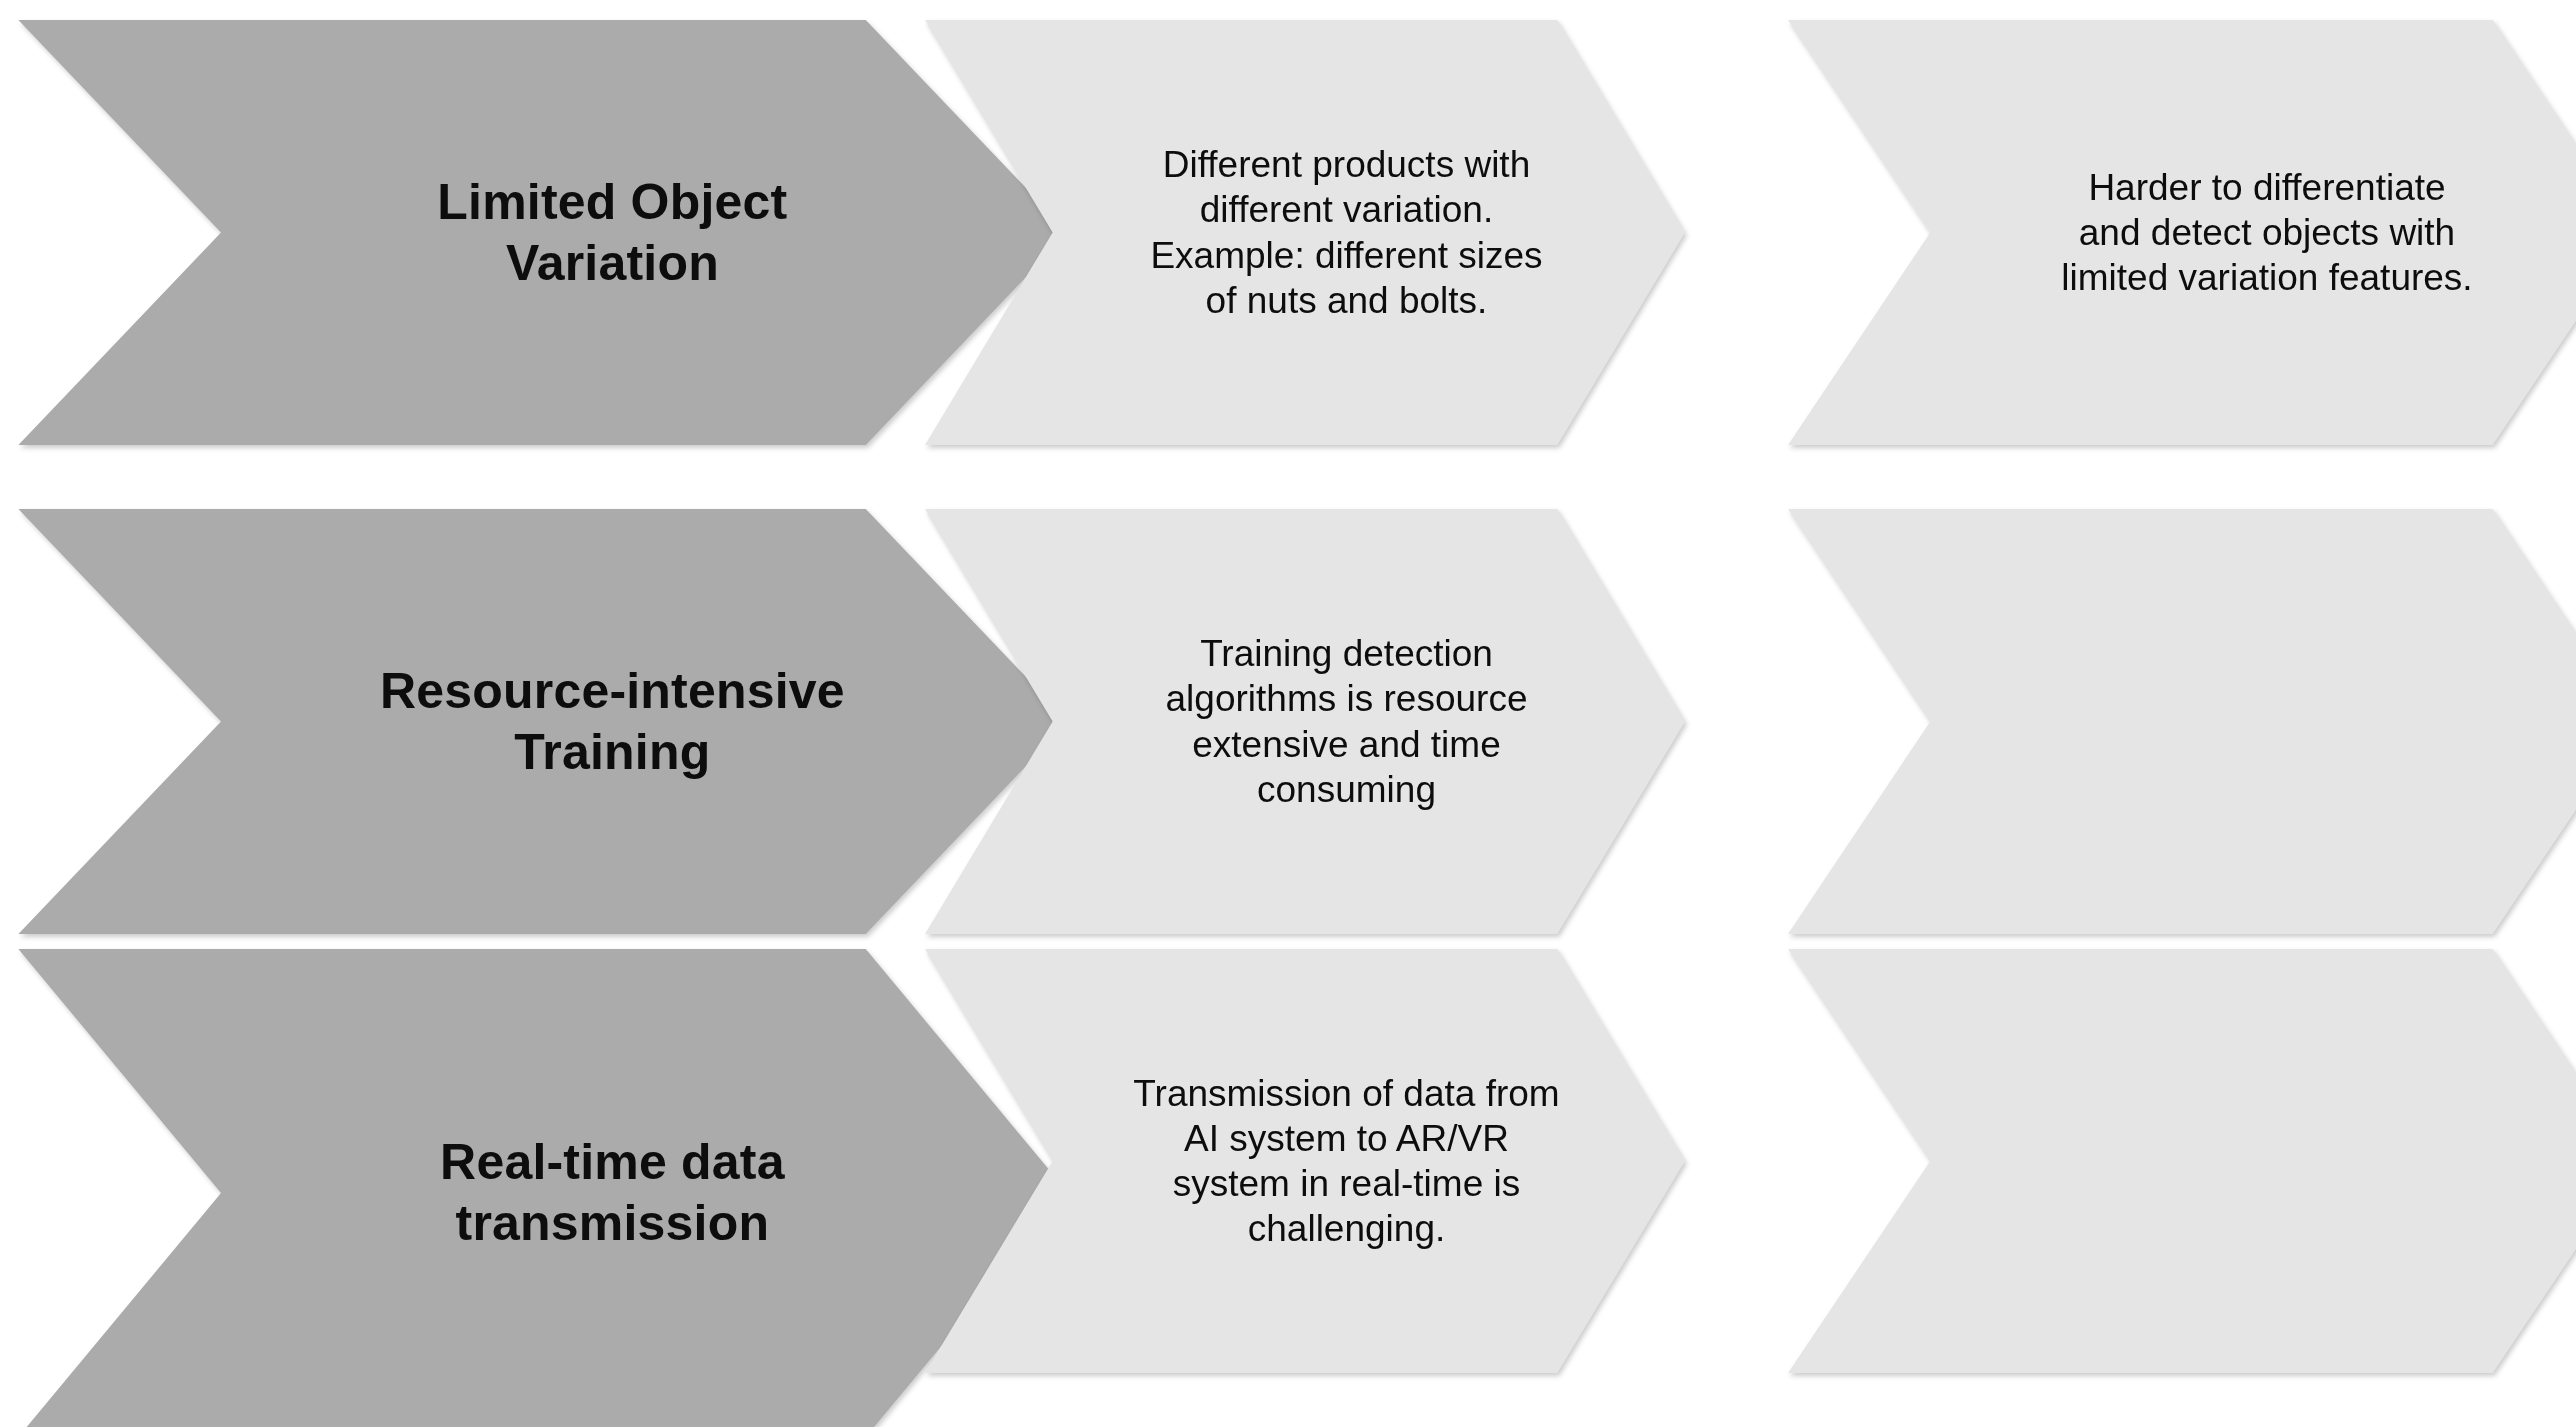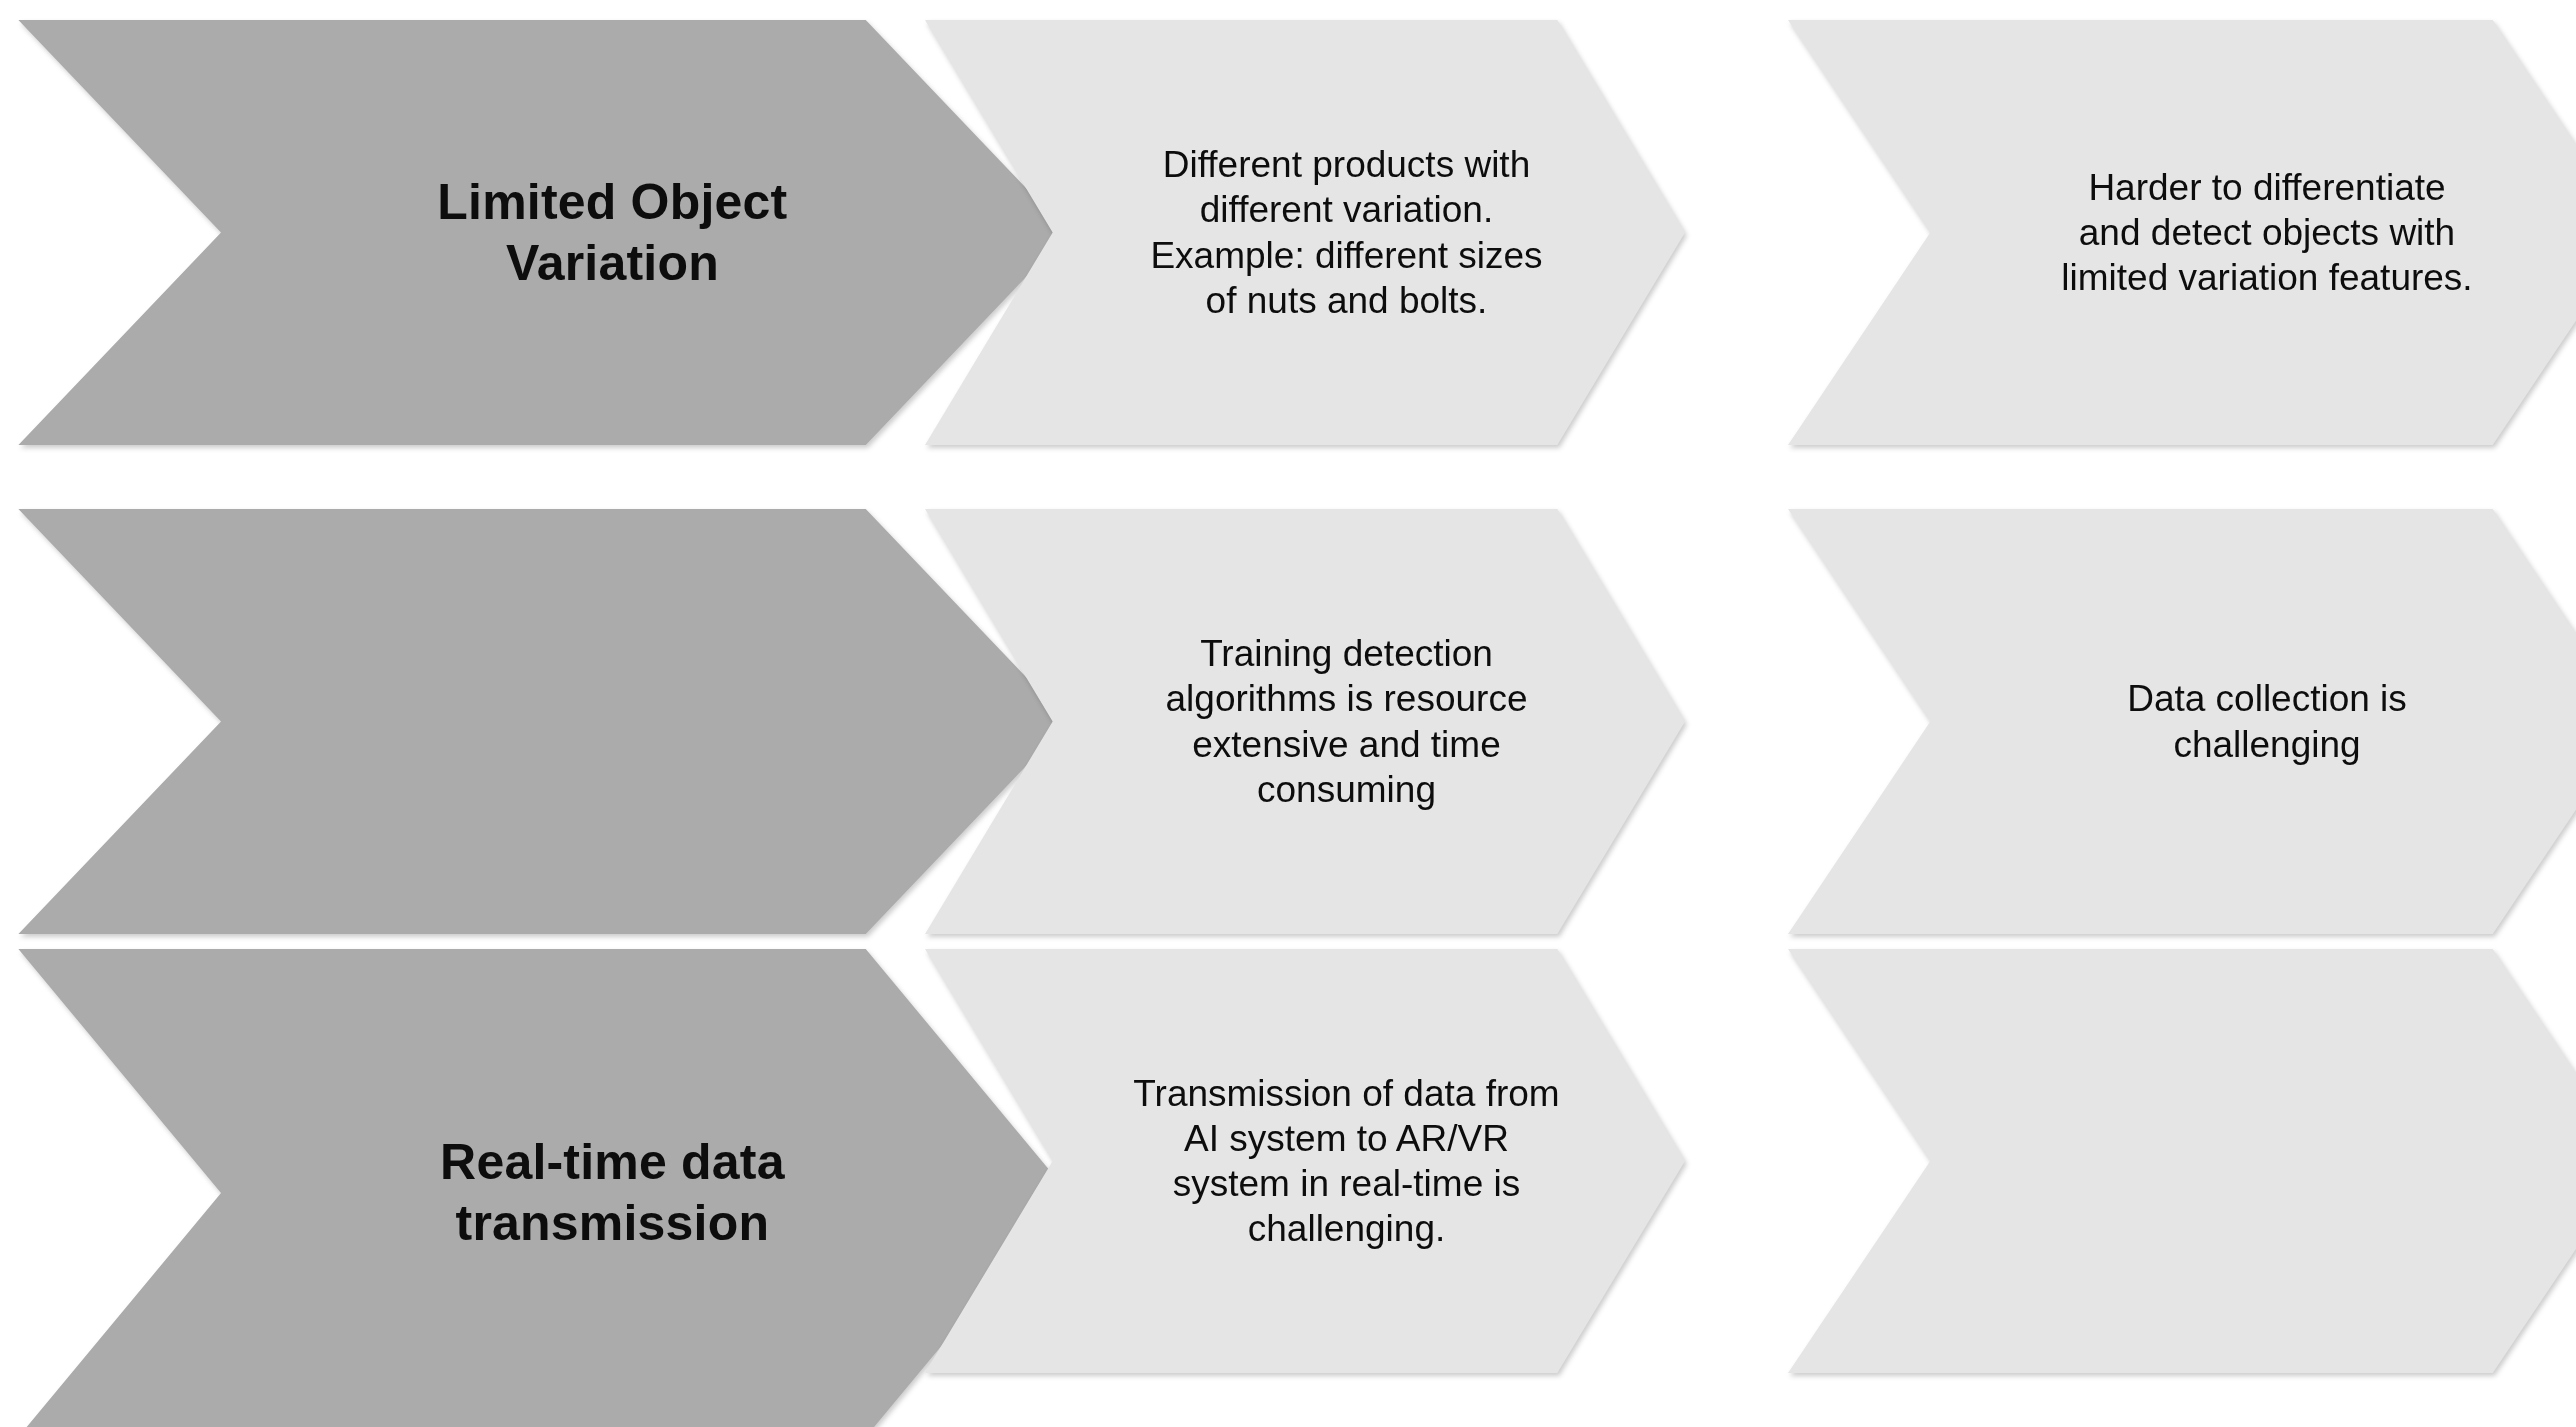--- a/index.html
+++ b/index.html
@@ -129,34 +129,34 @@
       <span class="label">Harder to differentiate
 and detect objects with
 limited variation features.</span>
     </div>
   </div>
 
   <div class="row" id="row-1">
 
     <div class="chev stage1">
       <span class="fill"></span>
+      <span class="label">Resource-intensive
+Training</span>
     </div>
 
     <div class="chev light stage2">
       <span class="fill"></span>
       <span class="label">Training detection
 algorithms is resource
 extensive and time
 consuming</span>
     </div>
 
     <div class="chev light stage3">
       <span class="fill"></span>
-      <span class="label">Data collection is
-challenging</span>
     </div>
   </div>
 
   <div class="row" id="row-2">
 
     <div class="chev stage1">
       <span class="fill"></span>
       <span class="label">Real-time data
 transmission</span>
     </div>

